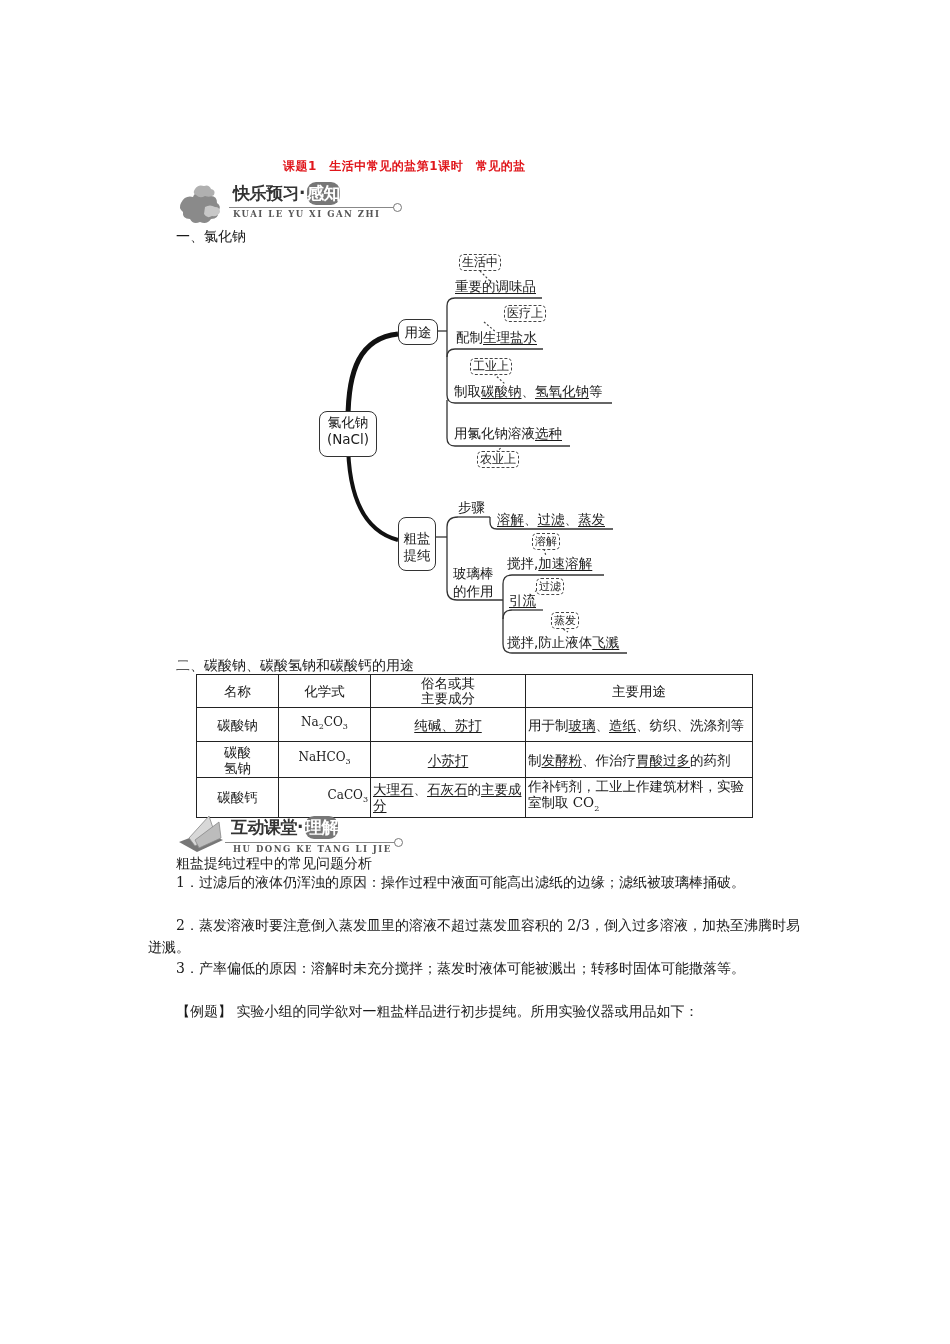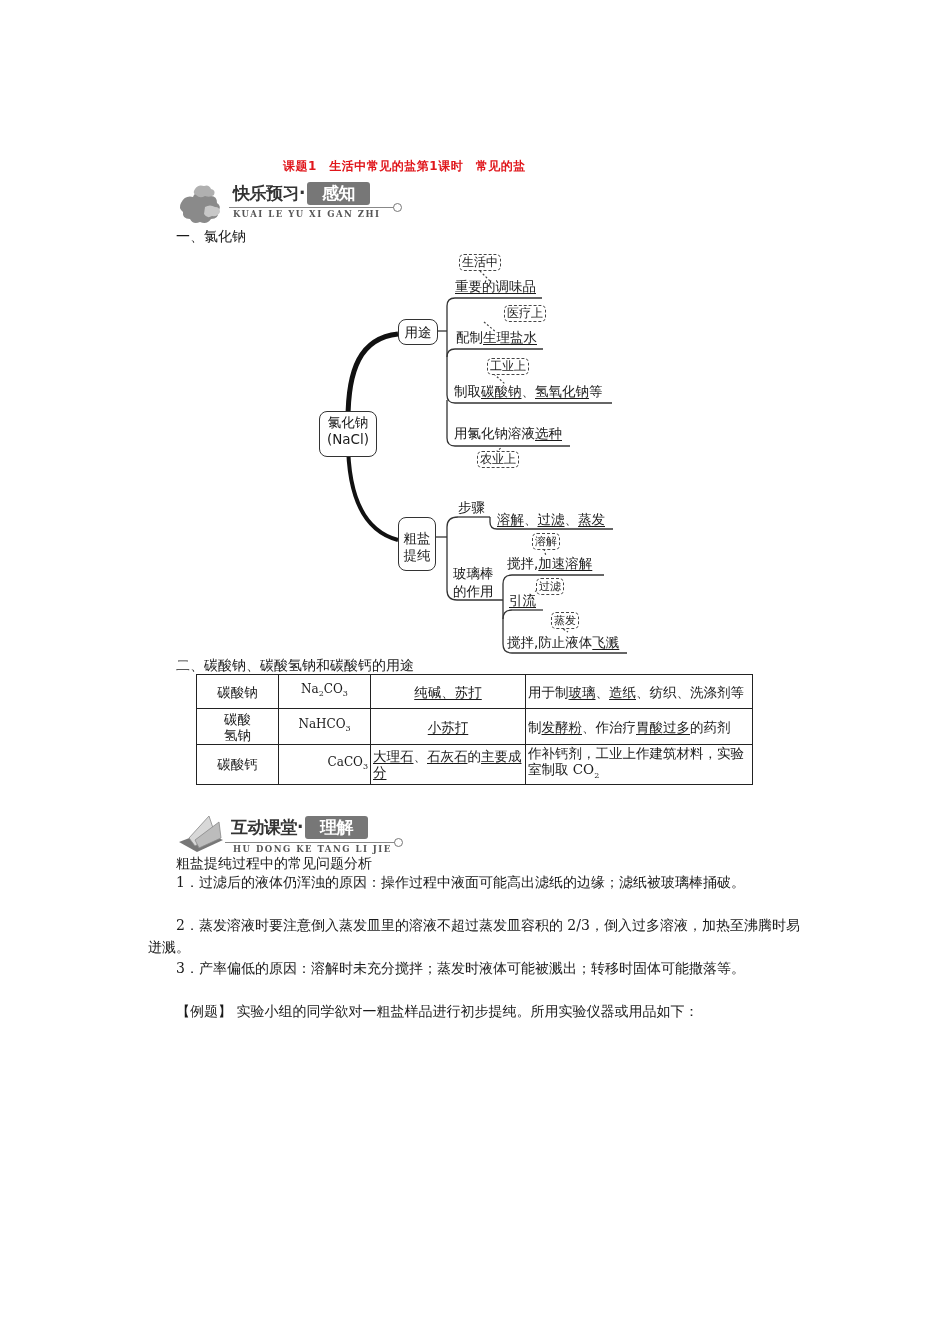--- a/index.html
+++ b/index.html
@@ -4,21 +4,21 @@
 <style>
   html, body { margin:0; padding:0; background:#ffffff; }
   body { width:950px; height:1344px; position:relative; overflow:hidden;
          font-family:"DejaVu Serif","Liberation Serif",serif; color:#1a1a1a; }
   .abs { position:absolute; }
   .title { left:283px; top:158px; font-size:12px; font-weight:bold; color:#e0161b;
            font-family:"DejaVu Sans","Liberation Sans",sans-serif; white-space:pre; letter-spacing:0.5px; }
   .banner { height:44px; }
   .banner .main { position:absolute; font-family:"DejaVu Sans","Liberation Sans",sans-serif;
                   font-weight:bold; font-size:17px; color:#333; white-space:nowrap; letter-spacing:-0.5px; }
-  .banner .tag { display:inline-block; background:#777; color:#fff; padding:0 15px; border-radius:3px; margin-left:2px; }
+  .banner .tag { display:inline-block; background:#777; color:#fff; padding:0 0; border-radius:9px; margin-left:2px; }
   .banner .pinyin { position:absolute; font-size:8.5px; color:#555; letter-spacing:1.5px; white-space:nowrap;
                     font-family:"DejaVu Serif",serif; font-weight:bold; }
   .banner .rule { position:absolute; height:1px; background:#888; }
   .banner .ring { position:absolute; width:7px; height:7px; border:1px solid #777; border-radius:50%; background:#fff; }
   .sec { font-size:14px; white-space:nowrap; }
   .node { position:absolute; border:1.5px solid #333; border-radius:8px; background:#fff;
           font-size:13.5px; text-align:center; line-height:17px; font-family:"DejaVu Sans","Liberation Sans",sans-serif; }
   .mm-text { position:absolute; font-size:13.5px; white-space:nowrap; font-family:"DejaVu Sans","Liberation Sans",sans-serif; }
   .u { text-decoration:underline; text-underline-offset:2px; }
   .dash { position:absolute; border:1.3px dashed #444; border-radius:5px; font-size:12px; padding:0 2px;
@@ -96,21 +96,21 @@
 <div class="dash" style="left:459px; top:254px;">生活中</div>
 <div class="mm-text" style="left:455px; top:278px;text-align:right;">
   <span class="u">重要的调味品</span>
 </div>
 
 <div class="dash" style="left:464px; top:305px;margin-left:40px;">医疗上</div>
 <div class="mm-text" style="left:456px; top:329px;">
   <span>配制</span><span class="u">生理盐水</span>
 </div>
 
-<div class="dash" style="left:487px; top:358px;">工业上</div>
+<div class="dash" style="left:470px; top:358px;">工业上</div>
 <div class="mm-text" style="left:454px; top:383px;">
   <span>制取</span><span class="u">碳酸钠</span><span>、</span><span class="u">氢氧化钠</span><span>等</span>
 </div>
 
 <div class="mm-text" style="left:454px; top:425px;">
   <span>用氯化钠溶液</span><span class="u">选种</span>
 </div>
 <div class="dash" style="left:477px; top:451px;">农业上</div>
 
 <div class="node" style="left:398px; top:517px; width:36px; height:40px; padding-top:12px;">
@@ -146,20 +146,27 @@
 <div class="abs sec" style="left:176px; top:657px;">二、碳酸钠、碳酸氢钠和碳酸钙的用途</div>
 
 <table class="salts">
   <colgroup>
       <col style="width:82px">
       <col style="width:92px">
       <col style="width:155px">
       <col>
     </colgroup>
   <tbody>
+      <tr style="height:33px">
+    <td>名称</td>
+    <td>化学式</td>
+    <td style="white-space:pre-line; line-height:15px;">俗名或其
+主要成分</td>
+    <td>主要用途</td>
+  </tr>
   <tr style="height:34px">
     <td>碳酸钠</td>
     <td style="font-size:12px;"><span>Na</span><sub style="font-size:8px">2</sub><span>CO</span><sub style="font-size:8px">3</sub></td>
     <td><span class="u">纯碱、苏打</span></td>
     <td class="left"><span>用于制</span><span class="u">玻璃</span><span>、</span><span class="u">造纸</span><span>、纺织、洗涤剂等</span></td>
   </tr>
   <tr style="height:36px">
     <td style="white-space:pre-line;">碳酸
 氢钠</td>
     <td style="font-size:12px;"><span>NaHCO</span><sub style="font-size:8px">3</sub></td>

